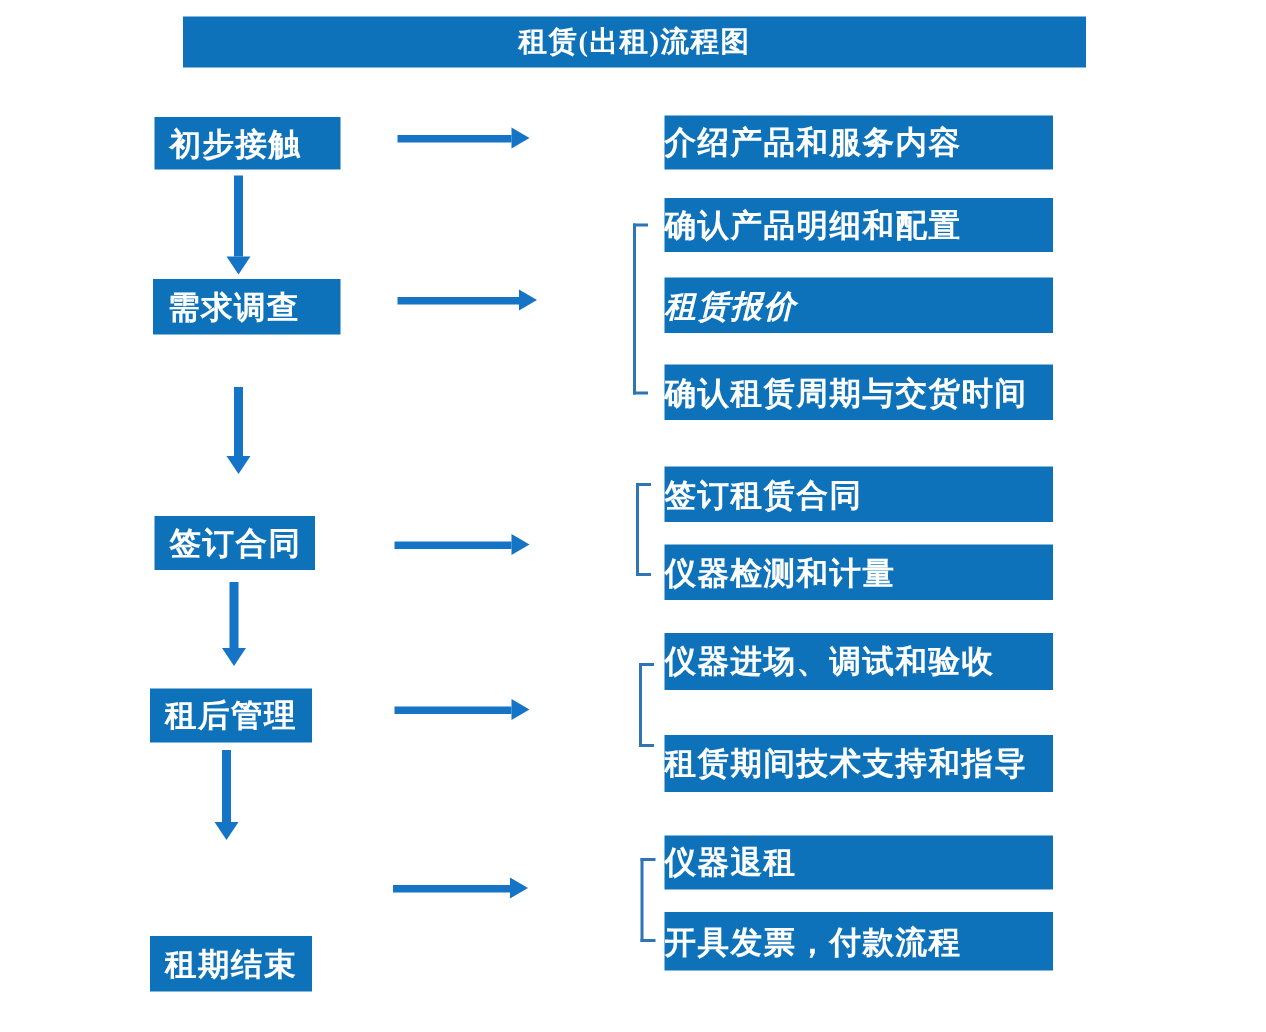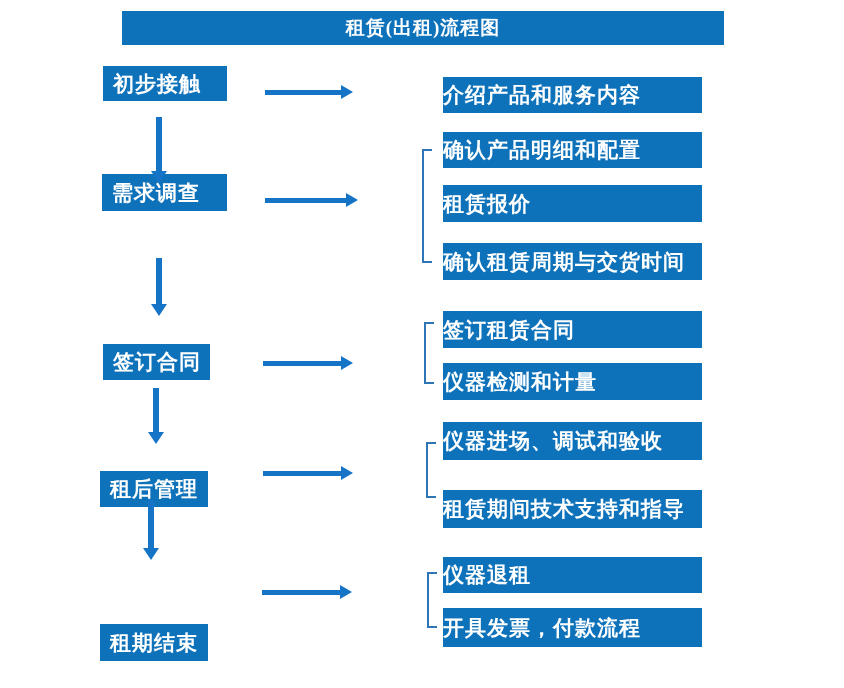--- a/index.html
+++ b/index.html
@@ -76,30 +76,30 @@
 </style>
 </head>
 <body>
 
 <div class="canvas">
 
   <div class="title-bar">
     <span>租赁(出租)流程图</span>
   </div>
 
-  <div class="box step" style="left:103px; top:66px;  width:124px; height:35px;">
+  <div class="box step" style="left:103px; top:78px;  width:124px; height:35px;">
     <span>初步接触</span>
   </div>
-  <div class="box step" style="left:102px; top:174px; width:125px; height:37px;">
+  <div class="box step" style="left:102px; top:186px; width:125px; height:37px;">
     <span>需求调查</span>
   </div>
   <div class="box step" style="left:103px; top:344px; width:107px; height:36px;">
     <span>签订合同</span>
   </div>
-  <div class="box step" style="left:100px; top:459px; width:108px; height:36px;margin-top:12px;">
+  <div class="box step" style="left:100px; top:459px; width:108px; height:36px;">
     <span>租后管理</span>
   </div>
   <div class="box step" style="left:100px; top:576px; width:108px; height:37px;margin-top:48px;">
     <span>租期结束</span>
   </div>
 
   <div class="v-arrow" style="left:151px; top:117px; height:66px;">
     <div class="shaft"></div>
     <div class="head"></div>
   </div>
@@ -141,21 +141,21 @@
   <div class="bracket" style="left:424px; top:322px; height:62px;"></div>
   <div class="bracket" style="left:426px; top:442px; height:56px;"></div>
   <div class="bracket" style="left:427px; top:572px; height:56px;"></div>
 
   <div class="box detail" style="top:77px;  height:36px;">
     <span>介绍产品和服务内容</span>
   </div>
   <div class="box detail" style="top:132px; height:36px;align-items:center;">
     <span>确认产品明细和配置</span>
   </div>
-  <div class="box detail" style="top:185px; height:37px;">
+  <div class="box detail" style="top:185px; height:37px;font-style:italic;">
     <span>租赁报价</span>
   </div>
   <div class="box detail" style="top:243px; height:37px;">
     <span>确认租赁周期与交货时间</span>
   </div>
   <div class="box detail" style="top:311px; height:37px;">
     <span>签订租赁合同</span>
   </div>
   <div class="box detail" style="top:363px; height:37px;font-family:Liberation Mono, monospace;">
     <span>仪器检测和计量</span>

